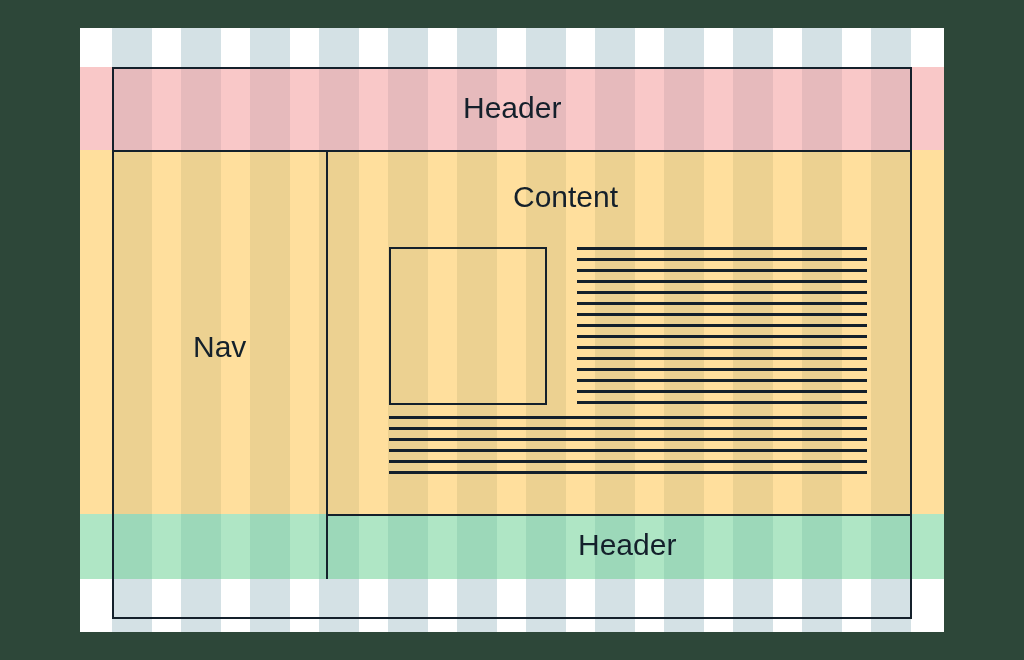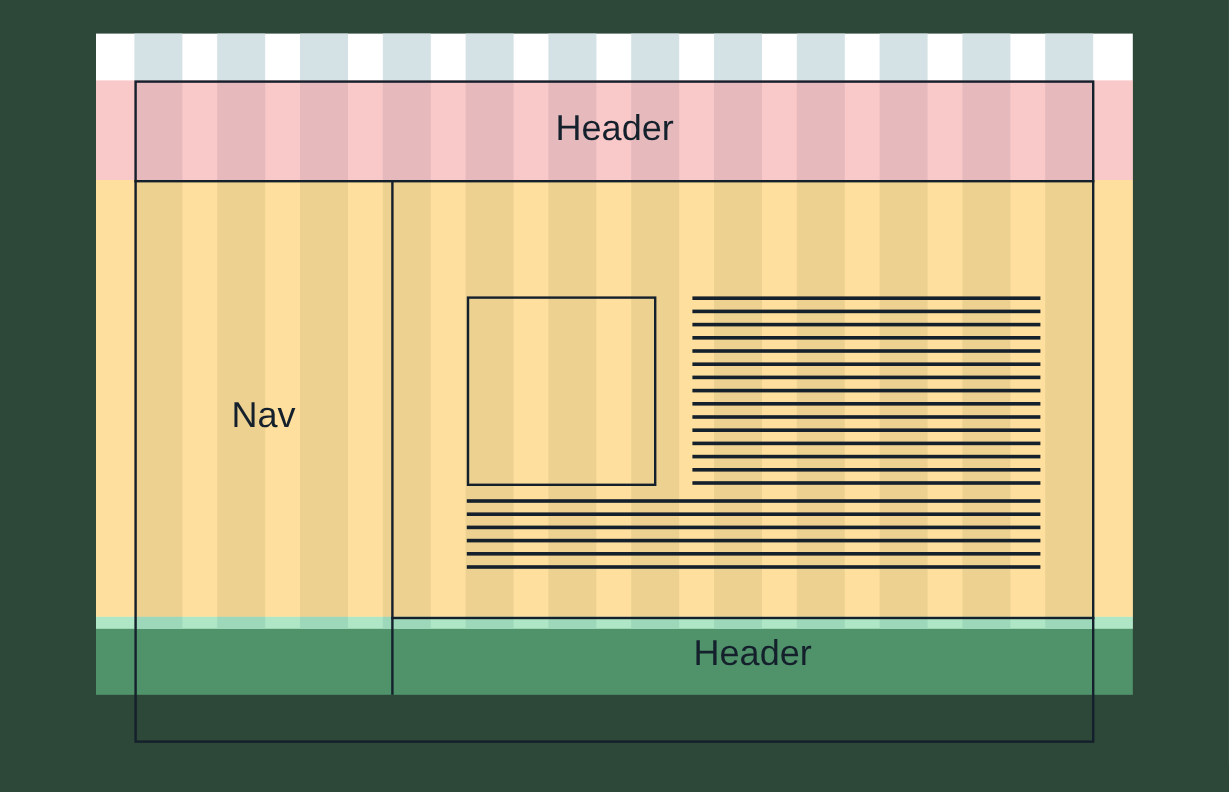--- a/index.html
+++ b/index.html
@@ -1,16 +1,16 @@
 <!DOCTYPE html>
 <html><head>
 <meta charset="utf-8">
 <style>
   html,body{margin:0;padding:0;width:1024px;height:660px;background:#2d4739;font-family:Arial,Helvetica,sans-serif;}
-  .canvas{position:absolute;left:80px;top:28px;width:864px;height:496px;background:#fff;}
+  .canvas{position:absolute;left:80px;top:28px;width:864px;height:604px;background:#fff;}
   
   .col{position:absolute;top:0;height:100%;background:#d4e1e5;}
   
   .band{position:absolute;left:0;width:100%;}
   .band-header{top:39px;height:83px;background:rgba(244,155,155,0.55);}
   .band-mid{top:122px;height:364px;background:rgba(255,196,77,0.55);}
   .band-footer{top:486px;height:65px;background:rgba(110,210,150,0.55);}
   
   .frame{position:absolute;border:2px solid #14202b;box-sizing:border-box;}
   .outer{left:32px;top:39px;width:800px;height:552px;}
@@ -44,20 +44,21 @@
   <div class="band band-mid"></div>
   <div class="band band-footer"></div>
 
   <div class="frame outer"></div>
   <div class="divider-h1"></div>
   <div class="divider-v"></div>
   <div class="divider-h2"></div>
 
   <div class="label" style="left:383px;top:63px">Header</div>
   <div class="label" style="left:113px;top:302px">Nav</div>
+  <div class="label" style="left:433px;top:152px">Content</div>
   <div class="label" style="left:498px;top:500px">Header</div>
 
   <div class="imgbox"></div>
   <div class="lines" style="left:497px;top:219px;width:290px">
     <div></div>
       <div></div>
       <div></div>
       <div></div>
       <div></div>
       <div></div>

